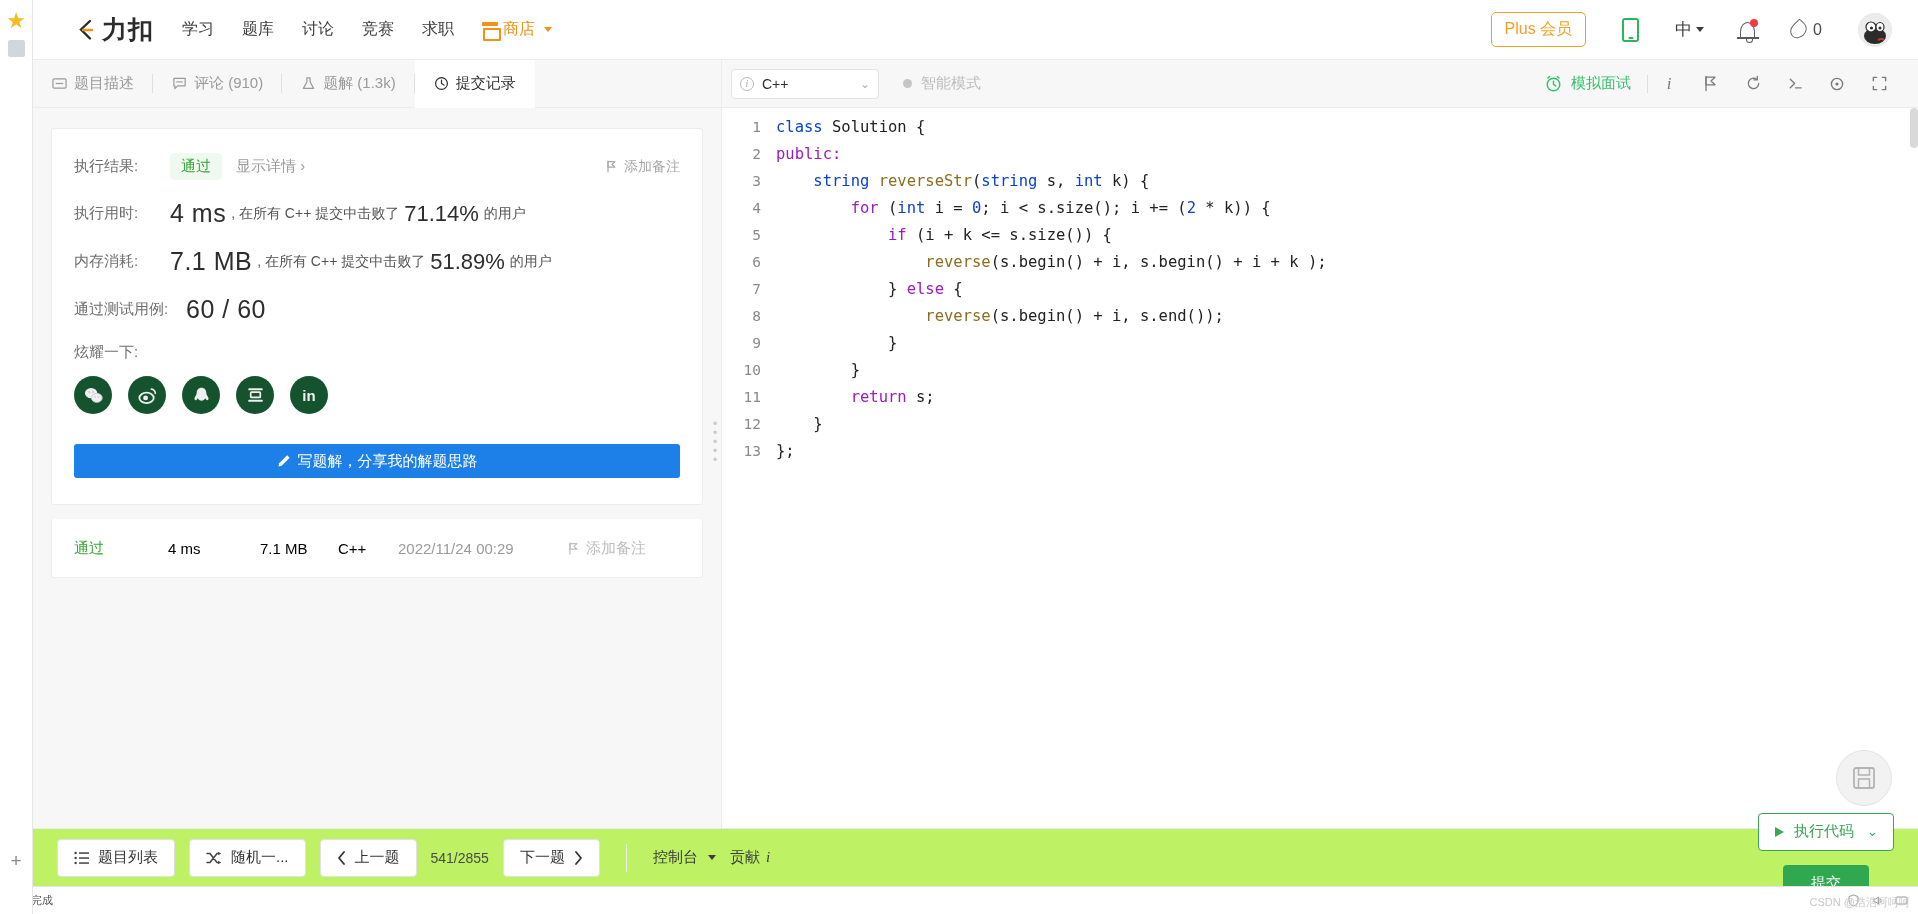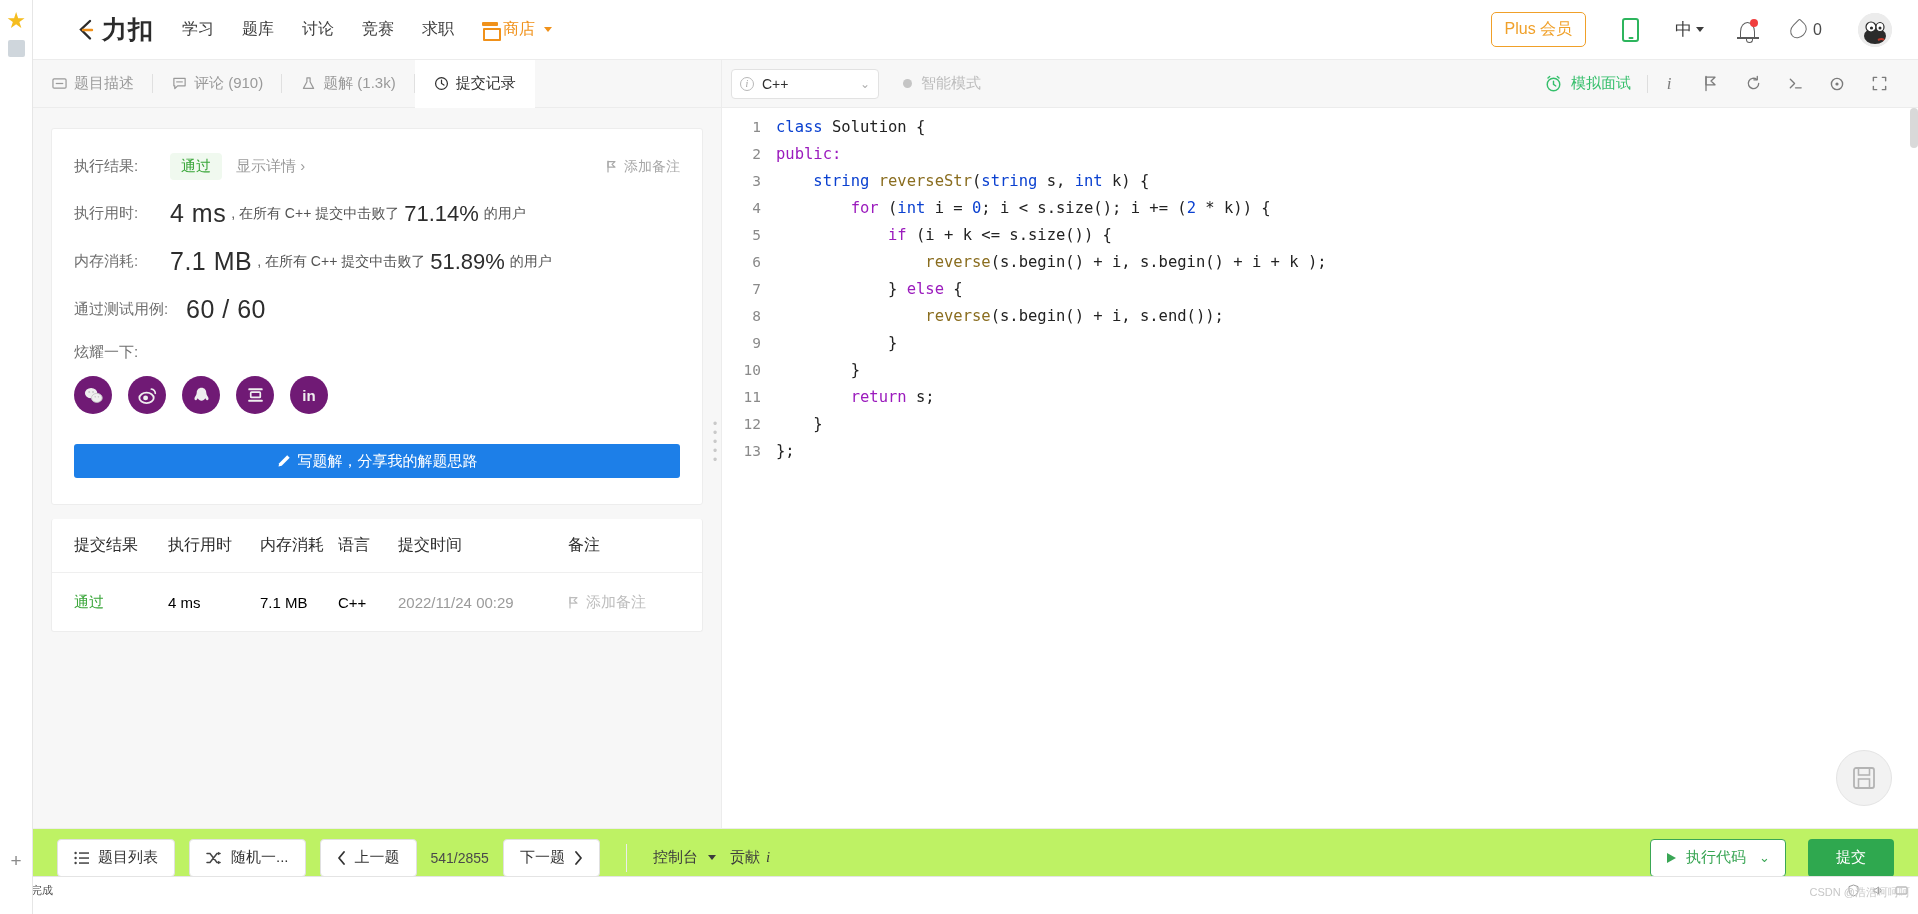--- a/index.html
+++ b/index.html
@@ -103,21 +103,21 @@
   .badge-pass {
     background:#f0f9ef; color:#3aa63a; font-size:15px; padding: 4px 11px; border-radius: 4px;
   }
   .link-detail { color:#9b9b9b; font-size:15px; margin-left: 14px; cursor:pointer; }
   .addnote { margin-left:auto; color:#a8a8a8; font-size:14px; display:flex;align-items:center;gap:6px; cursor:pointer;}
   .big { font-size: 25px; color:#2d2d2d; font-weight: 400; letter-spacing: 0.5px; }
   .mid { font-size:14px; color:#545454; margin: 0 5px; }
   .pct { font-size: 22px; color:#2d2d2d; }
   .showoff { font-size:15px; color:#6f6f6f; margin-bottom: 14px; }
   .socials { display:flex; gap:16px; margin-bottom: 30px; }
-  .soc { width:38px;height:38px;border-radius:50%;background:#701a75;display:flex;align-items:center;justify-content:center;color:#efefef;cursor:pointer;}
+  .soc { width:38px;height:38px;border-radius:50%;background:#14532d;display:flex;align-items:center;justify-content:center;color:#efefef;cursor:pointer;}
   .writebtn {
     height: 34px; background:#1d7fe8; color:#fff; border-radius:3px; display:flex;align-items:center;justify-content:center;
     gap:7px; font-size:15px; cursor:pointer;
   }
   .table { background:#fff; border:1px solid #ededed; border-top:none; border-radius:3px; margin-top: 14px; }
   .thead, .trow { display:flex; align-items:center; padding: 0 22px; }
   .thead { height:54px; font-size:16px; color:#2d2d2d; border-bottom:1px solid #efefef;}
   .trow { height:58px; font-size:15px; }
   .c1 { width: 94px; } .c2 { width: 92px; } .c3 { width: 78px; } .c4 { width: 60px; } .c5 { width: 170px; } .c6 { flex:1; }
   .pass-green { color:#3aa63a; }
@@ -156,33 +156,33 @@
   }
   .btn {
     height:38px; border:1px solid #e0e0e0; border-radius:4px; background:#fff;
     display:flex;align-items:center;justify-content:center;gap:9px; padding: 0 16px;
     font-size:15px; color:#333; cursor:pointer; white-space:nowrap;
   }
   .gap12 { margin-left: 14px; }
   .pagenum { font-size:14px; color:#4a4a4a; margin: 0 14px; }
   .divider-v { width:1px;height:28px;background:#ececec; margin: 0 26px; }
   .flat { font-size:15px; color:#3c3c3c; display:flex;align-items:center;gap:6px; cursor:pointer;}
-  .right-actions { margin-left:auto; display:flex; align-items:center; gap:22px; }
+  .right-actions { margin-left:auto; display:flex; align-items:center; gap:14px;flex-direction:column; }
   .runbtn {
     height:38px; border:1px solid #3aa655; border-radius:4px; background:#fff; color:#3aa655;
     display:flex;align-items:center;gap:9px; padding:0 15px; font-size:15px; cursor:pointer;
   }
   .submitbtn {
     height:38px; background:#2fa84f; color:#fff; border-radius:4px; padding: 0 28px;
     display:flex;align-items:center;justify-content:center; font-size:15px; cursor:pointer;
   }
 
   
   .statusbar {
-    position:absolute; left:0; right:0; bottom:10px; height:28px; background:#fff;
+    position:absolute; left:0; right:0; bottom:0; height:28px; background:#fff;
     border-top:1px solid #e4e4e4; display:flex; align-items:center; padding: 0 10px;
     font-size:11px; color:#4a4a4a;
   }
   .sb-left { display:flex; align-items:center; gap:9px; }
   .sb-right { margin-left:auto; display:flex; align-items:center; gap:11px; color:#8e8e8e; }
   .watermark { position:absolute; right:8px; bottom:4px; font-size:11px; color:#c7c7c7; white-space:nowrap;}
 </style>
 </head>
 <body>
 
@@ -412,28 +412,20 @@
 
       <div class="writebtn">
         <svg width="14" height="14" viewBox="0 0 14 14">
           <path d="M10.2 1.3l2.5 2.5-8 8-3.2.7.7-3.2z" fill="#fff"></path>
         </svg>
         <span>写题解，分享我的解题思路</span>
       </div>
     </div>
 
     <div class="table">
-      <div class="thead">
-        <div class="c1">提交结果</div>
-        <div class="c2">执行用时</div>
-        <div class="c3">内存消耗</div>
-        <div class="c4">语言</div>
-        <div class="c5">提交时间</div>
-        <div class="c6">备注</div>
-      </div>
       <div class="trow">
         <div class="c1 pass-green">通过</div>
         <div class="c2">4 ms</div>
         <div class="c3">7.1 MB</div>
         <div class="c4">C++</div>
         <div class="c5 muted">2022/11/24 00:29</div>
         <div class="c6 note-cell">
           <svg width="12" height="13" viewBox="0 0 12 13">
             <path d="M2 1v11" stroke="#bdbdbd" stroke-width="1.2" stroke-linecap="round"></path>
             <path d="M2 1.6h7l-3 2.8 3 2.8H2z" fill="none" stroke="#bdbdbd" stroke-width="1.2" stroke-linejoin="round"></path>

